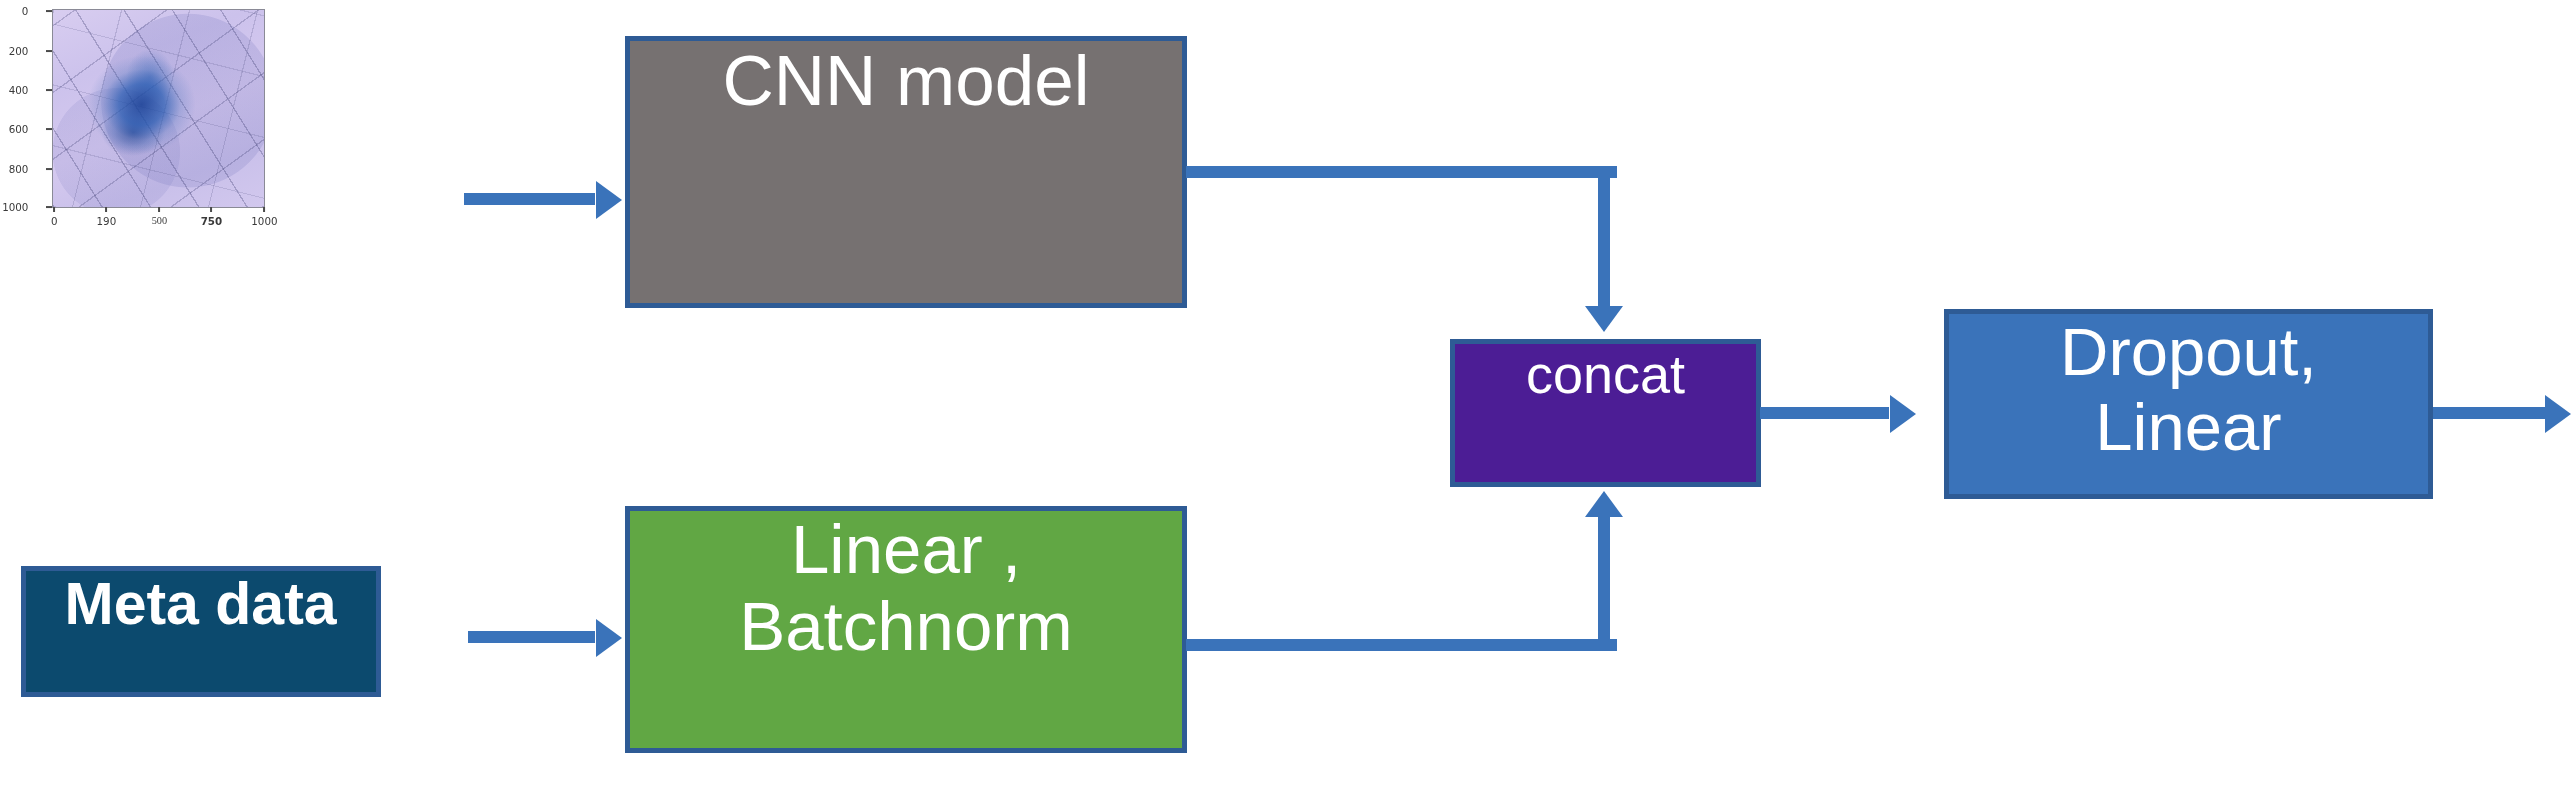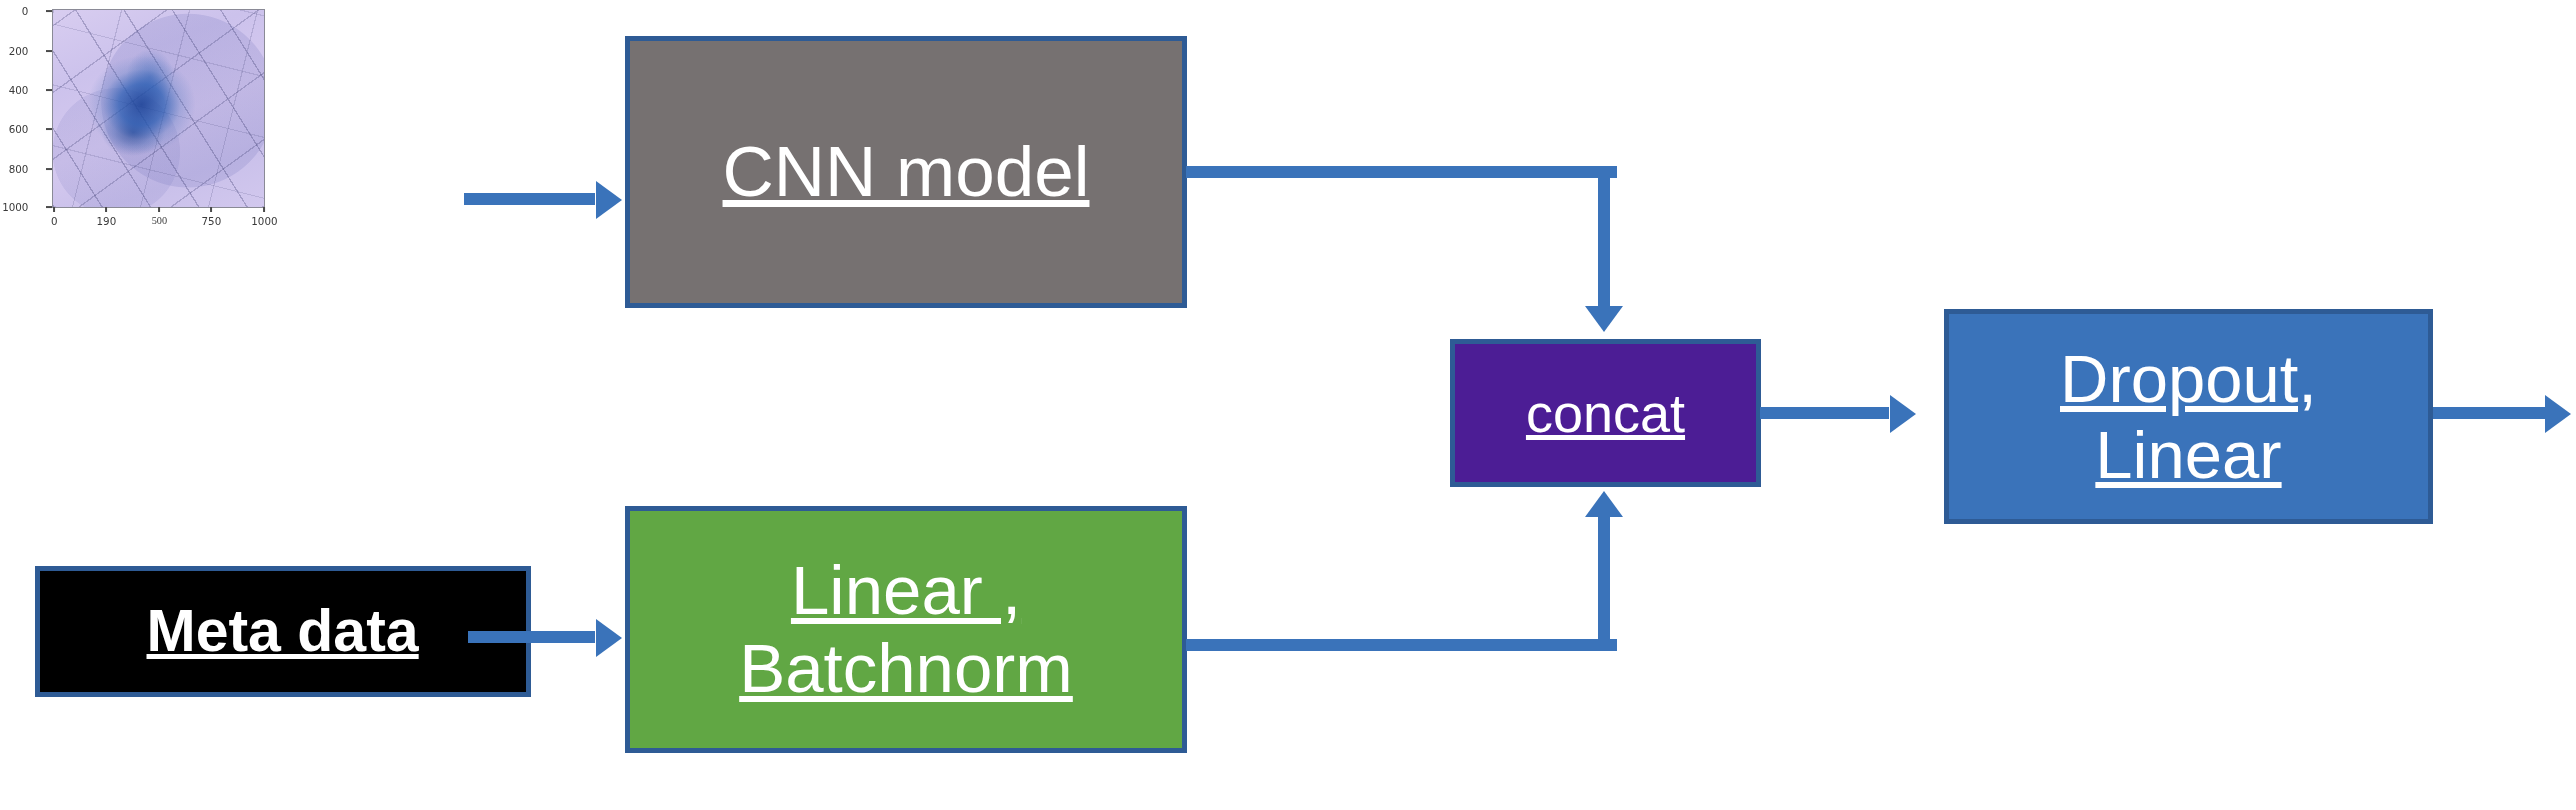--- a/index.html
+++ b/index.html
@@ -82,54 +82,51 @@
     background: #4a4a4a;
     transform: translateX(-50%);
   }
 
   
   .node {
     position: absolute;
     box-sizing: border-box;
     border: 5.6px solid #2E5B95;
     display: flex;
-    align-items: center;
     justify-content: center;
     text-align: center;
     color: #ffffff;
     line-height: 1.12;
     white-space: pre-line;
-    text-decoration: underline;
   }
   .node-cnn {
     left: 625px; top: 36px; width: 562px; height: 272px;
     background: #767171;
     font-size: 71px;
   }
   .node-green {
     left: 625px; top: 506px; width: 562px; height: 247px;
     background: #61A744;
     font-size: 69px;
   }
   .node-concat {
     left: 1450px; top: 339px; width: 311px; height: 148px;
     background: #4c1d95;
     font-size: 54px;
   }
   .node-dropout {
-    left: 1944px; top: 309px; width: 489px; height: 215px;
+    left: 1944px; top: 309px; width: 489px; height: 190px;
     background: #3A73BA;
     font-size: 67px;
   }
   .node-meta {
-    left: 20.6px; top: 566px; width: 496px; height: 131px;
-    background: #000000;
+    left: 20.6px; top: 566px; width: 360px; height: 131px;
+    background: #0c4a6e;
     font-size: 59px;
     font-weight: bold;
-    margin-left: 14px;
   }
 
   
   .conn {
     position: absolute;
     background: #3A73BA;
   }
   .conn-h { height: 12px; }
   .conn-v { width: 12px; }
 
@@ -171,21 +168,21 @@
     <div class="mpl-ytick-mark" style="top:9.4px;"></div>
     <div class="mpl-ytick-mark" style="top:49px;"></div>
     <div class="mpl-ytick-mark" style="top:88px;"></div>
     <div class="mpl-ytick-mark" style="top:127px;"></div>
     <div class="mpl-ytick-mark" style="top:167px;"></div>
     <div class="mpl-ytick-mark" style="top:205px;"></div>
 
     <div class="mpl-xtick" style="left:45px;">0</div>
     <div class="mpl-xtick" style="left:97px;">190</div>
     <div class="mpl-xtick" style="left:150px;font-family:Liberation Serif, serif;">500</div>
-    <div class="mpl-xtick" style="left:202px;">750</div>
+    <div class="mpl-xtick" style="left:202px;font-weight:bold;">750</div>
     <div class="mpl-xtick" style="left:255px;">1000</div>
 
     <div class="mpl-xtick-mark" style="left:45px;"></div>
     <div class="mpl-xtick-mark" style="left:97px;"></div>
     <div class="mpl-xtick-mark" style="left:150px;"></div>
     <div class="mpl-xtick-mark" style="left:202px;"></div>
     <div class="mpl-xtick-mark" style="left:255px;"></div>
   </div>
 
   <div class="conn conn-h" style="left:464px; top:193px; width:131px;"></div>

